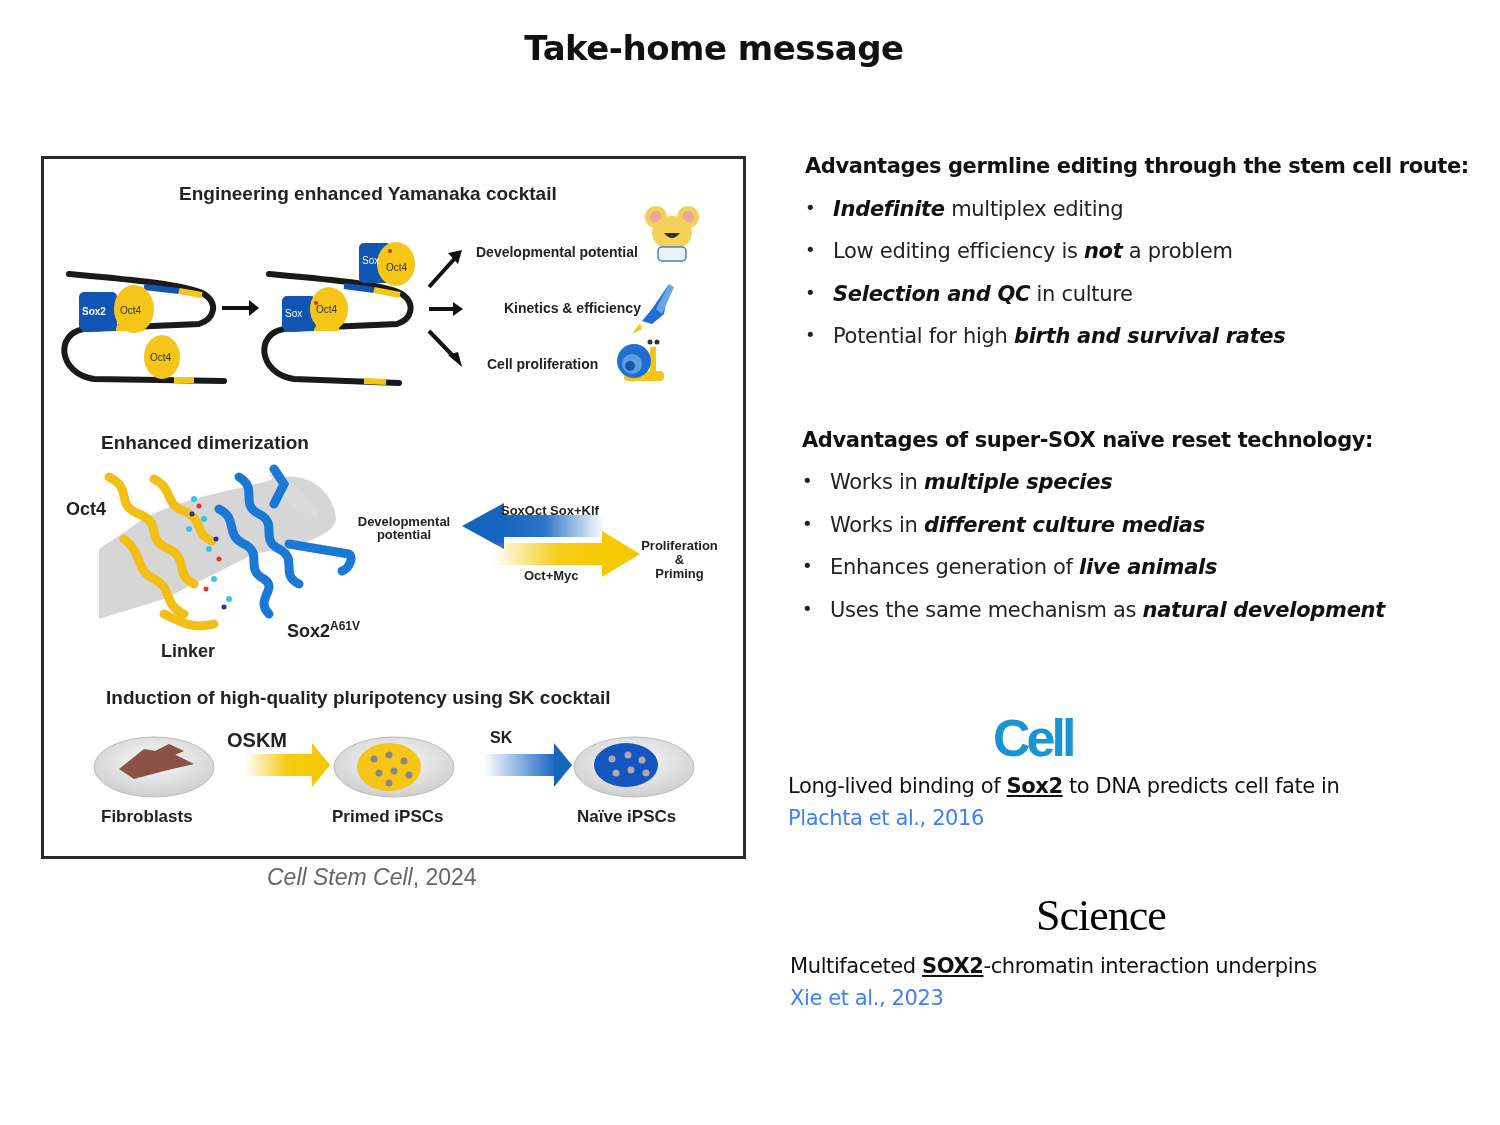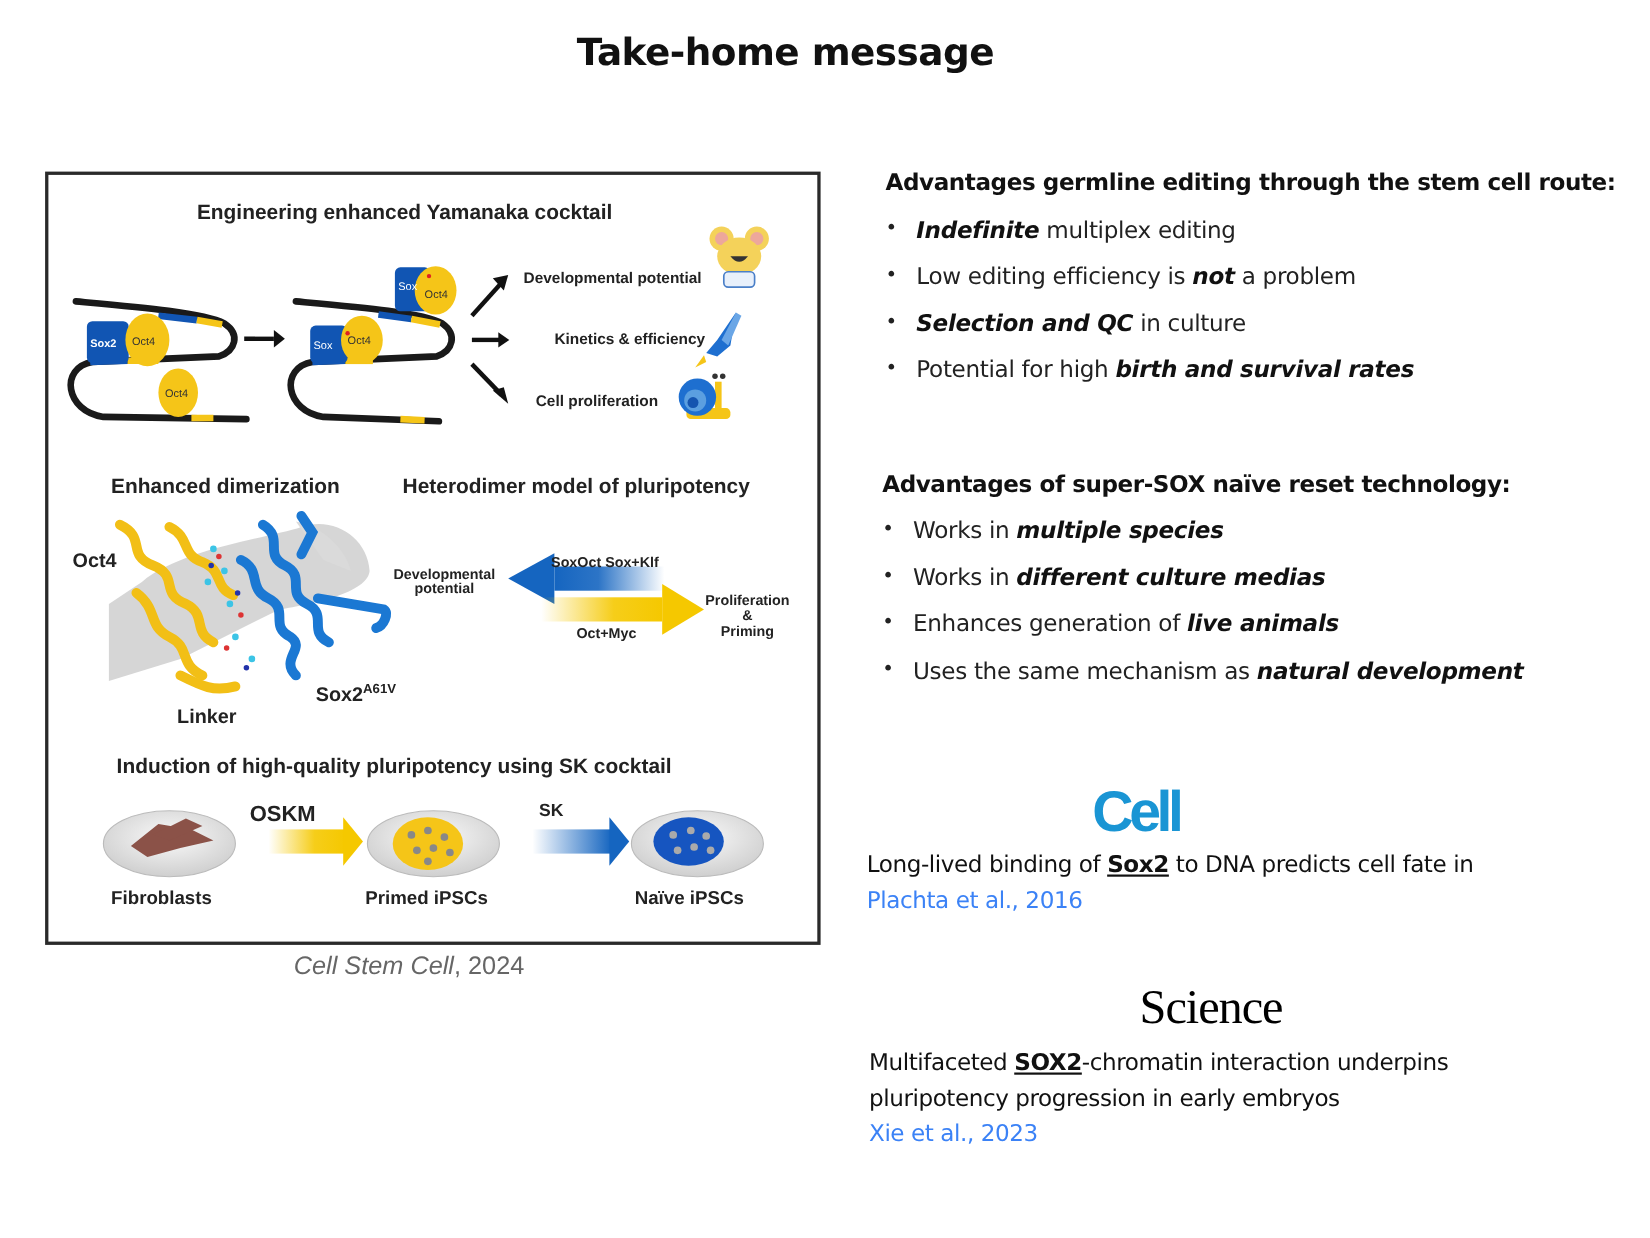--- a/index.html
+++ b/index.html
@@ -209,21 +209,20 @@
         </g>
     </g>
   </svg>
 
   <div class="fig-h" style="left:135px; top:24px;">Engineering enhanced Yamanaka cocktail</div>
   <div class="fig-t" style="left:432px; top:85px;">Developmental potential</div>
   <div class="fig-t" style="left:432px; top:141px;padding-left:28px;">Kinetics &amp; efficiency</div>
   <div class="fig-t" style="left:432px; top:197px;margin-left:11px;">Cell proliferation</div>
 
   <div class="fig-h" style="left:57px; top:273px;">Enhanced dimerization</div>
-  <div class="fig-h" style="left:322px; top:273px;">Heterodimer model of pluripotency</div>
   <div class="fig-h" style="left:22px; top:340px; font-size:18px;">Oct4</div>
   <div class="fig-h" style="left:243px; top:460px; font-size:18px;"><span>Sox2</span><sup style="font-size:12px;">A61V</sup></div>
   <div class="fig-h" style="left:117px; top:482px; font-size:18px;">Linker</div>
 
   <div class="fig-t" style="left:305px; top:355px; font-size:13px; text-align:center; width:110px;">
     <div>Developmental</div>
     <div style="margin-top:-2px;">potential</div>
   </div>
   <div class="fig-t" style="left:457px; top:344px; font-size:13px;">SoxOct  Sox+Klf</div>
   <div class="fig-t" style="left:480px; top:409px; font-size:13px;">Oct+Myc</div>
@@ -257,15 +256,14 @@
 
 <div class="cell-logo">Cell</div>
 <div class="ref" style="left:788px; top:770px;">
   <div><span>Long-lived binding of </span><u>Sox2</u><span> to DNA predicts cell fate in</span></div>
   <div class="auth">Plachta et al., 2016</div>
 </div>
 
 <div class="science-logo">Science</div>
 <div class="ref" style="left:790px; top:950px;">
   <div><span>Multifaceted </span><u>SOX2</u><span>-chromatin interaction underpins</span></div>
-  <div>pluripotency progression in early embryos</div>
   <div class="auth">Xie et al., 2023</div>
 </div>
 
 </body></html>

